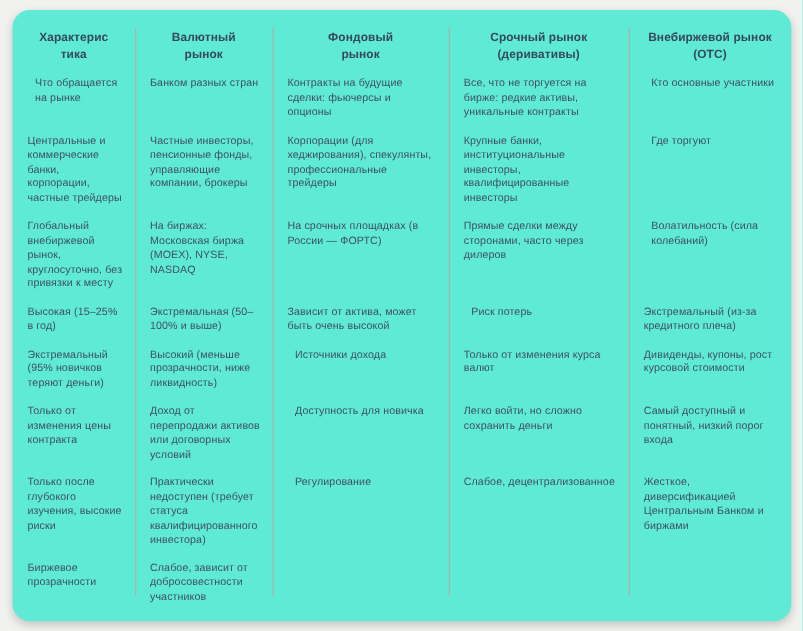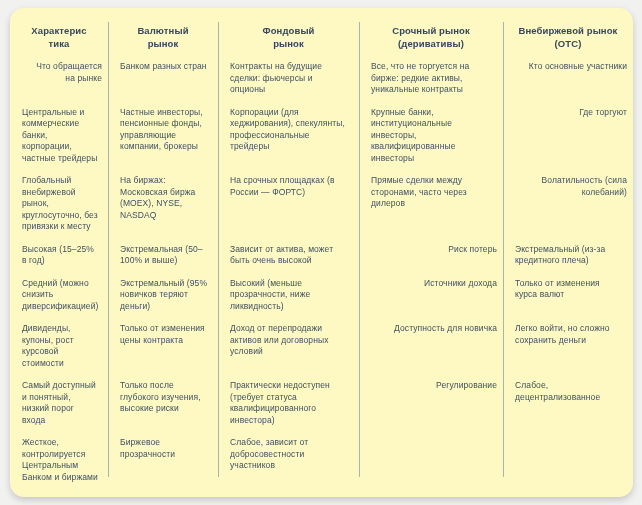--- a/index.html
+++ b/index.html
@@ -7,21 +7,21 @@
     width:642px;height:505px;
     background:#f1f1ef;
     font-family:"Liberation Sans","DejaVu Sans",sans-serif;
     position:relative;
     overflow:hidden;
   }
   .stage{position:relative;width:642px;height:505px;}
   .card{
     position:absolute;left:10px;top:8px;
     width:623px;height:489px;
-    background:#fef9c3;
+    background:#5eead4;
     border-radius:14px;
     box-shadow:0 3px 7px rgba(0,0,0,0.18);
     overflow:hidden;
   }
   .grid{
     position:relative;
     display:grid;
     grid-template-columns:98px 110px 141px 144px 130px;
     row-gap:11px;
     padding-top:16px;
@@ -38,21 +38,21 @@
   .hcell{
     color:#35485b;
     font-weight:bold;
     font-size:9.5px;
     line-height:13px;
     text-align:center;
     white-space:pre-line;
     padding:0 5px;
     letter-spacing:0.1px;
   }
-  .row-label{color:#3e5062;text-align:right;}
+  .row-label{color:#3e5062;}
   .vline{
     position:absolute;
     top:14px;
     bottom:20px;
     width:1px;
     background:#a9b5a8;
   }
   .vline.v1{left:98px;}
   .vline.v2{left:208px;}
   .vline.v3{left:349px;}
@@ -98,37 +98,36 @@
       <div class="cell">На срочных площадках (в России — ФОРТС)</div>
       <div class="cell">Прямые сделки между сторонами, часто через дилеров</div>
 
       <div class="cell col1 row-label">Волатильность (сила колебаний)</div>
       <div class="cell">Высокая (15–25% в год)</div>
       <div class="cell">Экстремальная (50–100% и выше)</div>
       <div class="cell">Зависит от актива, может быть очень высокой</div>
 
       <div class="cell col1 row-label">Риск потерь</div>
       <div class="cell">Экстремальный (из-за кредитного плеча)</div>
-      <div class="cell">Средний (можно снизить диверсификацией)</div>
       <div class="cell">Экстремальный (95% новичков теряют деньги)</div>
       <div class="cell">Высокий (меньше прозрачности, ниже ликвидность)</div>
 
       <div class="cell col1 row-label">Источники дохода</div>
       <div class="cell">Только от изменения курса валют</div>
       <div class="cell">Дивиденды, купоны, рост курсовой стоимости</div>
       <div class="cell">Только от изменения цены контракта</div>
       <div class="cell">Доход от перепродажи активов или договорных условий</div>
 
       <div class="cell col1 row-label">Доступность для новичка</div>
       <div class="cell">Легко войти, но сложно сохранить деньги</div>
       <div class="cell">Самый доступный и понятный, низкий порог входа</div>
       <div class="cell">Только после глубокого изучения, высокие риски</div>
       <div class="cell">Практически недоступен (требует статуса квалифицированного инвестора)</div>
 
       <div class="cell col1 row-label">Регулирование</div>
       <div class="cell">Слабое, децентрализованное</div>
-      <div class="cell">Жесткое, контролируется Центральным Банком и биржами</div>
+      <div class="cell">Жесткое, диверсификацией Центральным Банком и биржами</div>
       <div class="cell">Биржевое прозрачности</div>
       <div class="cell">Слабое, зависит от добросовестности участников</div>
 
     </div>
   </div>
 </div>
 
 </body></html>

